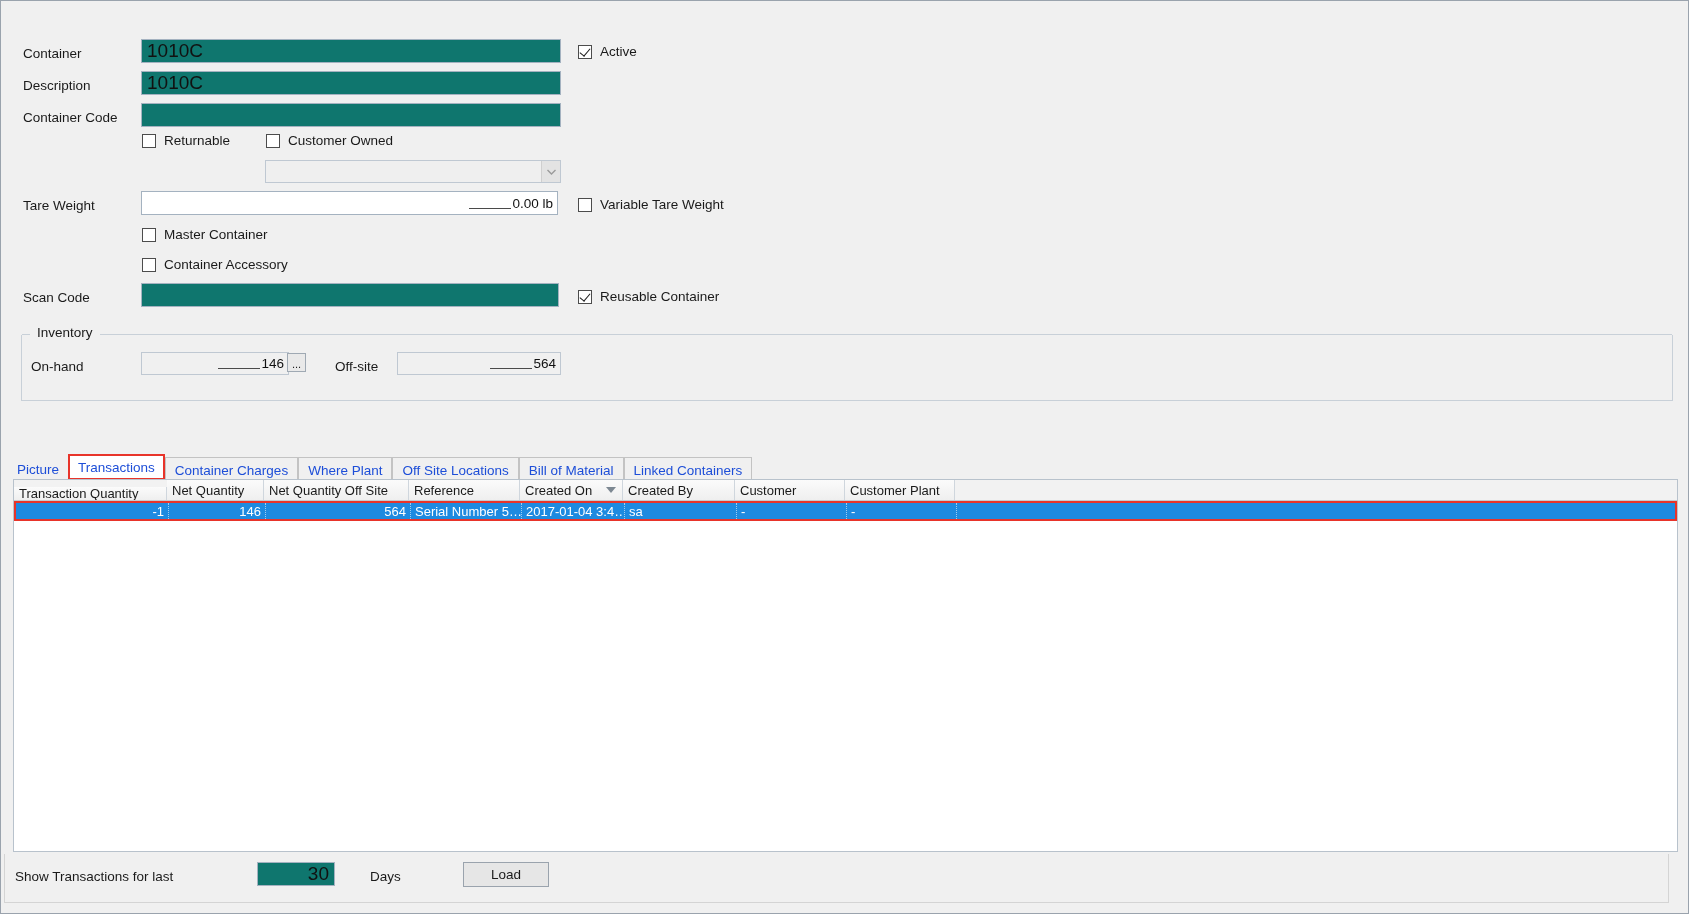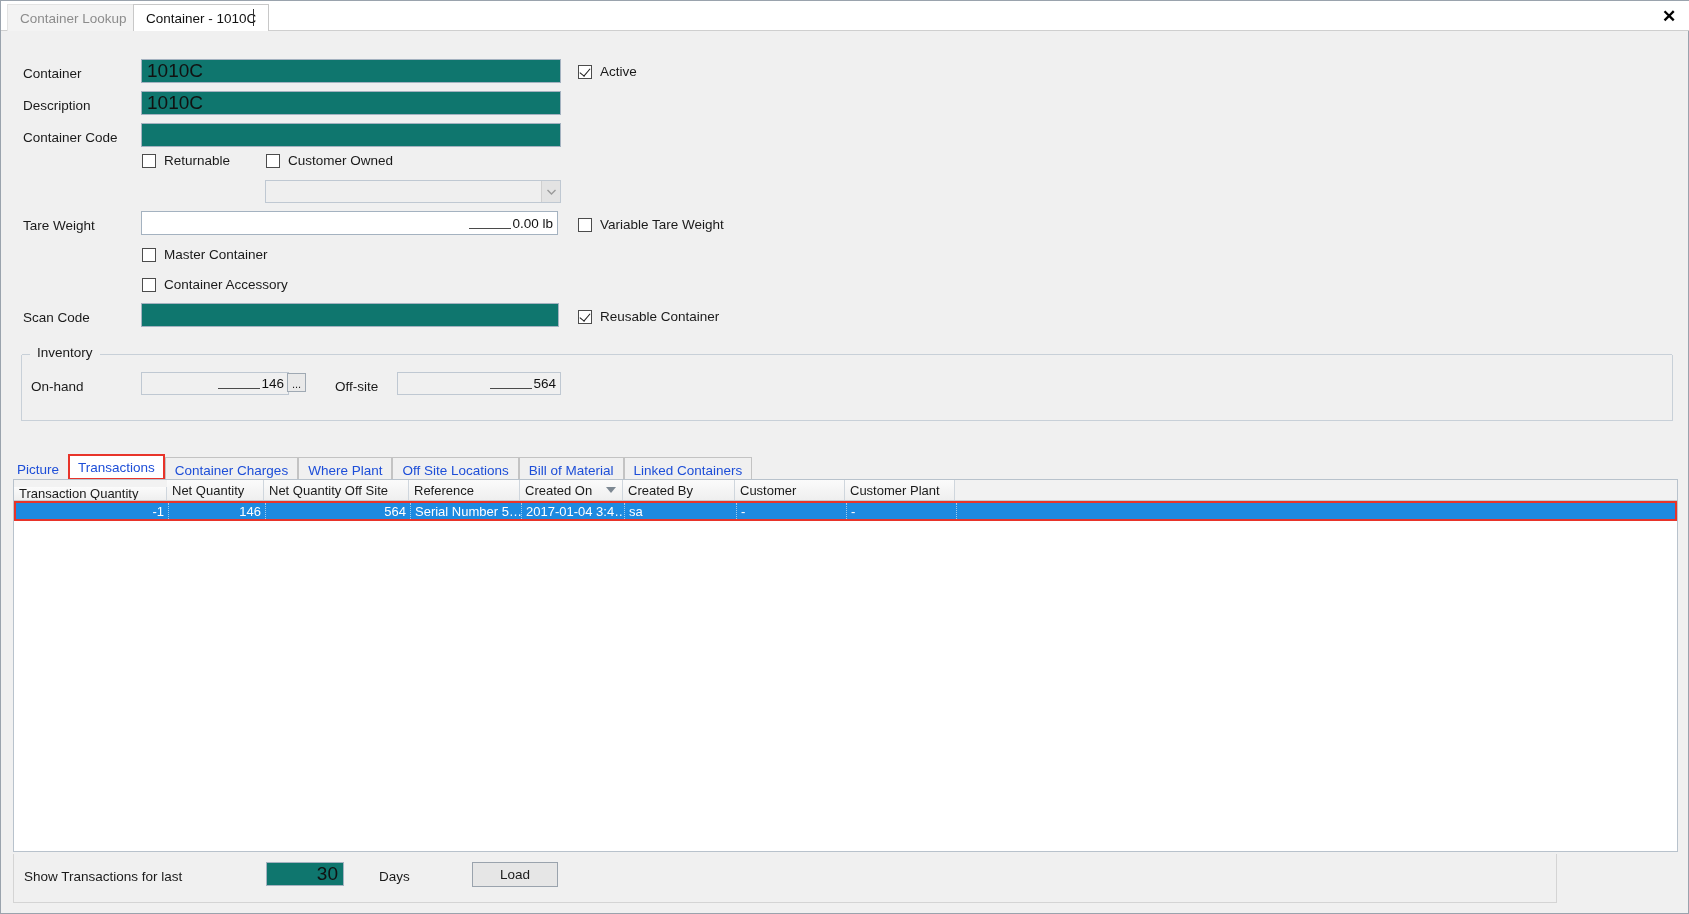--- a/index.html
+++ b/index.html
@@ -68,21 +68,20 @@
     background: transparent;
     border: none;
     font-family: "Liberation Sans", sans-serif;
   }
 
   
   .form {
     position: absolute; left: 0; top: 31px;
     width: 1687px; height: 410px;
     background: #f0f0f0;
-    margin-top: 20px;
   }
   .lbl {
     position: absolute;
     font-size: 13.5px;
     color: #1a1a1a;
     white-space: nowrap;
   }
   .tbox {
     position: absolute;
     background: #0f766e;
@@ -261,52 +260,42 @@
     padding: 0 4px;
     border-right: 1px dotted #9ecdf2;
     box-sizing: border-box;
     white-space: nowrap;
     overflow: hidden;
   }
   .gcell.r { justify-content: flex-end; }
 
   
   .footer {
-    position: absolute; left: 12px; top: 853px;
-    width: 1544px; height: 49px;
+    position: absolute; left: 3px; top: 853px;
+    width: 1665px; height: 49px;
     background: #f0f0f0;
     border: 1px solid #d4d4d4;
     border-top: none;
   }
   .btn {
     position: absolute;
     background: #e6e6e6;
     border: 1px solid #9aa3ad;
     font-family: "Liberation Sans", sans-serif;
     font-size: 13.5px;
     color: #1a1a1a;
     display: flex; align-items: center; justify-content: center;
     cursor: pointer;
   }
 </style>
 </head>
 <body>
 
 <div id="app">
 
-  <div class="tabstrip">
-    <div class="doctab inactive">
-      <span>Container Lookup</span>
-    </div>
-    <div class="doctab active">
-      <span>Container - 1010C</span>
-    </div>
-    <div class="caret"></div>
-    <button class="closebtn">✕</button>
-  </div>
 
   <div class="form">
 
     <div class="lbl" style="left:22px; top:14px;">Container</div>
     <input class="tbox" style="left: 140px; top: 7px; width: 420px; height: 24px;" value="1010C">
 
     <div class="cbx" style="left:577px; top:12px;">
       <span class="box checked"></span>
       <span class="cbl">Active</span>
     </div>

